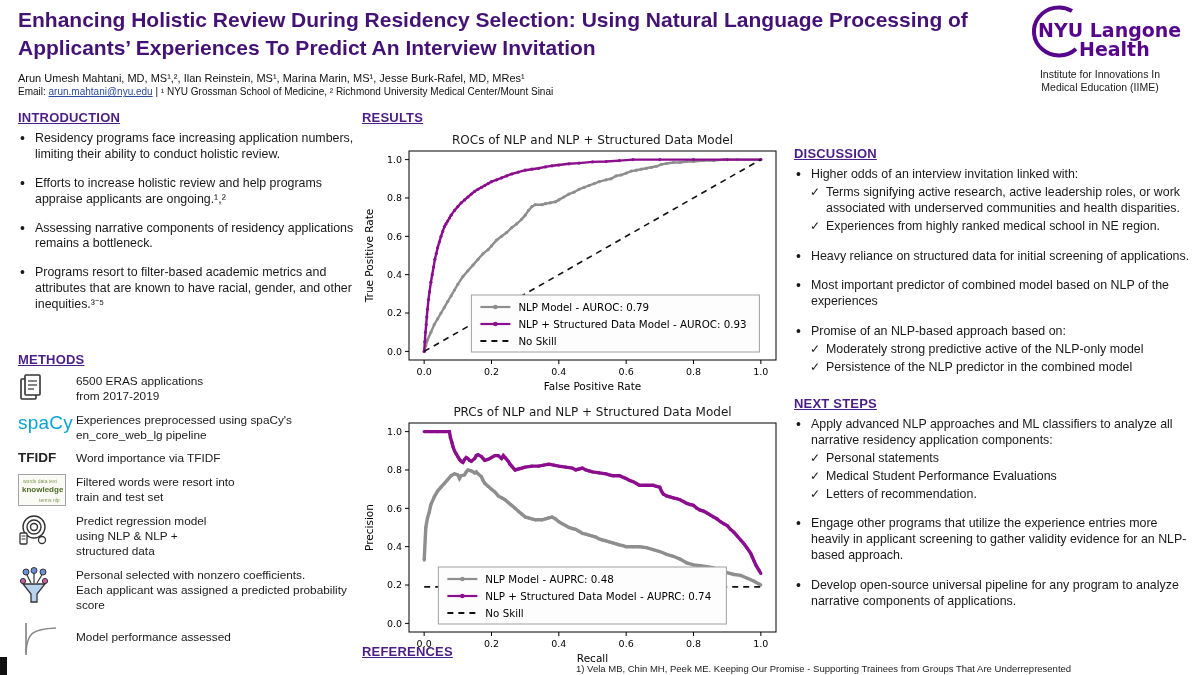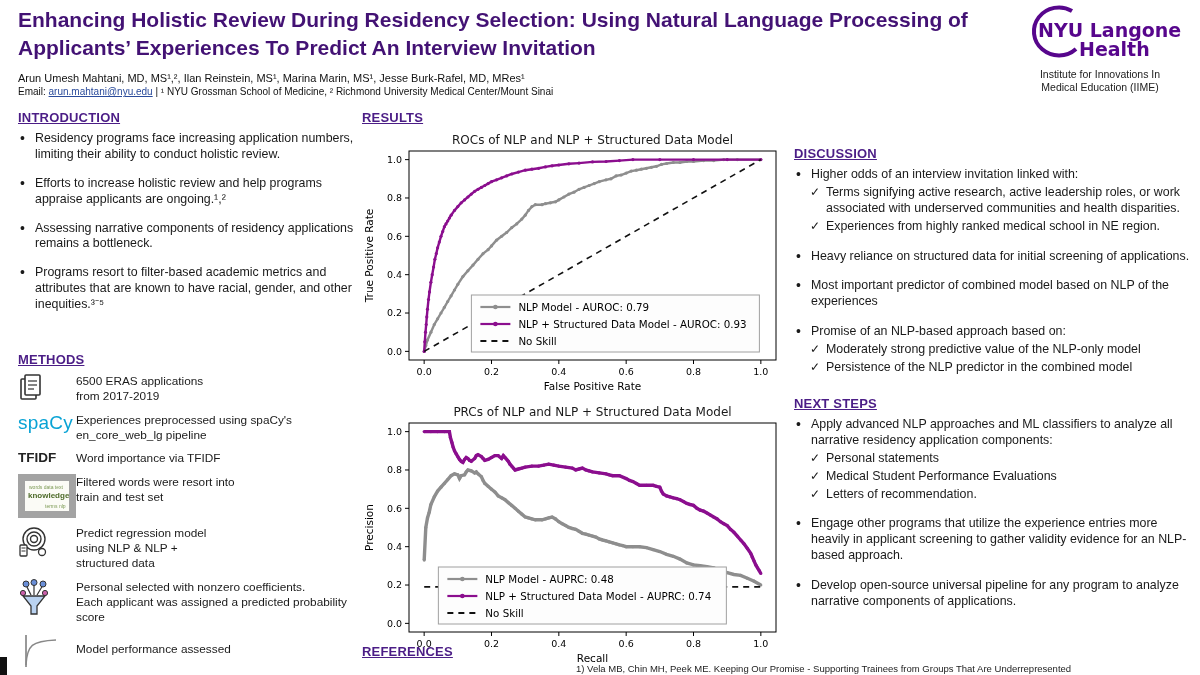--- a/index.html
+++ b/index.html
@@ -33,21 +33,21 @@
   ul.blist li.c{padding-left:32px;margin-bottom:2px;}
   ul.blist li.c::before{content:"\2713";position:absolute;left:16px;top:0;font-size:12px;}
   ul.blist li.gap{margin-top:14px;}
   ul.blist li:last-child{margin-bottom:0;}
   
   .mrow{display:flex;align-items:flex-start;margin-bottom:7px;}
   .micon{width:58px;flex:0 0 58px;display:flex;justify-content:flex-start;align-items:center;}
   .mtext{font-size:11.8px;line-height:1.3;padding-top:1px;}
   .spacy-logo{color:#09a3d5;font-weight:normal;font-size:19px;letter-spacing:.2px;}
   .tfidf-logo{color:#222;font-weight:bold;font-size:13.5px;}
-  .wordcloud-box{border:7px solid #a3a3a3;background:#fbfbf6;width:46px;height:30px;
+  .wordcloud-box{border:1px solid #a3a3a3;background:#fbfbf6;width:46px;height:30px;
                  position:relative;overflow:hidden;}
   .wc-word{position:absolute;left:3px;top:10px;font-size:8px;font-weight:bold;color:#4e6b2a;}
   .wc-noise{position:absolute;font-size:5px;color:#7c9a55;}
   
   svg text{font-family:"DejaVu Sans",sans-serif;}
   .chart-wrap{margin-top:2px;}
 </style>
 </head>
 <body>
 
@@ -587,21 +587,21 @@
 
   <div id="discussion-sec">
     <div class="sec-head">DISCUSSION</div>
     <ul class="blist">
       <li class="b" style="margin-bottom:2px">Higher odds of an interview invitation linked with:</li>
       <li class="c">Terms signifying active research, active leadership roles, or work associated with underserved communities and health disparities.</li>
       <li class="c">Experiences from highly ranked medical school in NE region.</li>
       <li class="b gap">Heavy reliance on structured data for initial screening of applications.</li>
       <li class="b gap">Most important predictor of combined model based on NLP of the experiences</li>
       <li class="b gap" style="margin-bottom:2px">Promise of an NLP-based approach based on:</li>
-      <li class="c">Moderately strong predictive value of the NLP-only model</li>
+      <li class="c">Moderately strong predictive active of the NLP-only model</li>
       <li class="c">Persistence of the NLP predictor in the combined model</li>
     </ul>
   </div>
 
   <div id="nextsteps-sec">
     <div class="sec-head">NEXT STEPS</div>
     <ul class="blist">
       <li class="b" style="margin-bottom:2px">Apply advanced NLP approaches and ML classifiers to analyze all narrative residency application components:</li>
       <li class="c">Personal statements</li>
       <li class="c">Medical Student Performance Evaluations</li>

